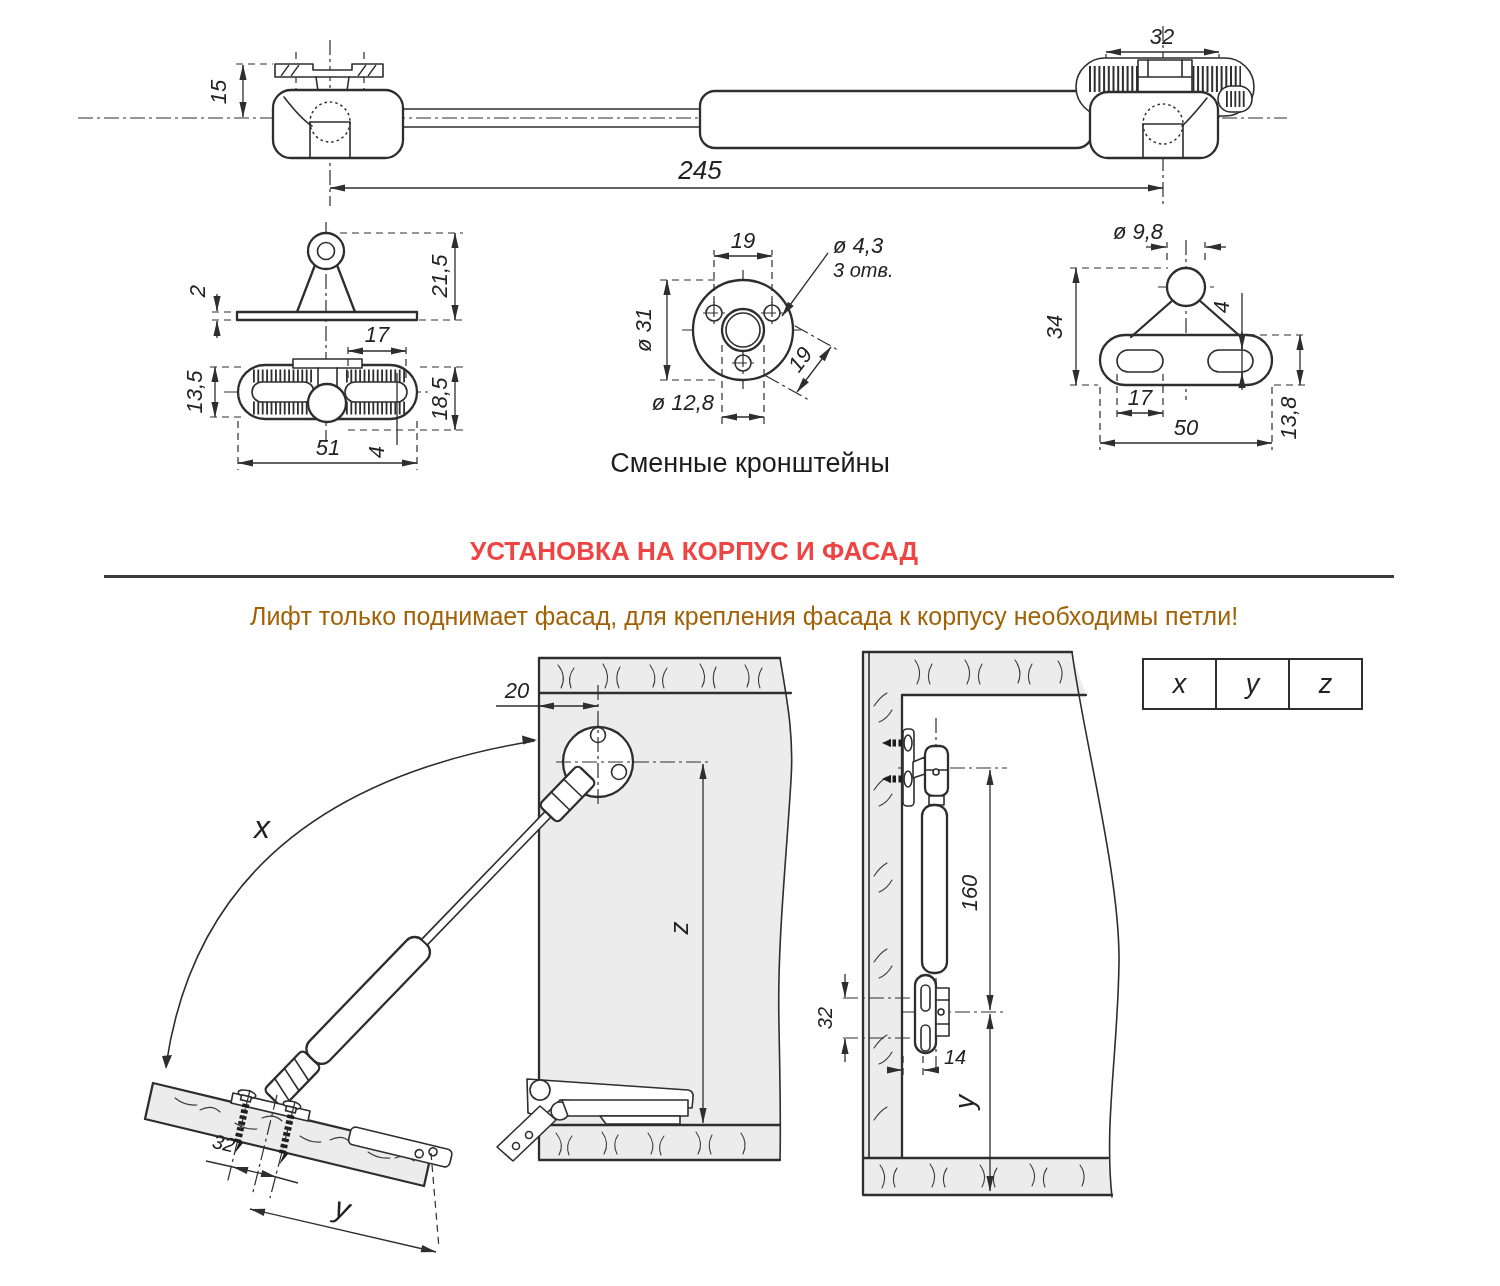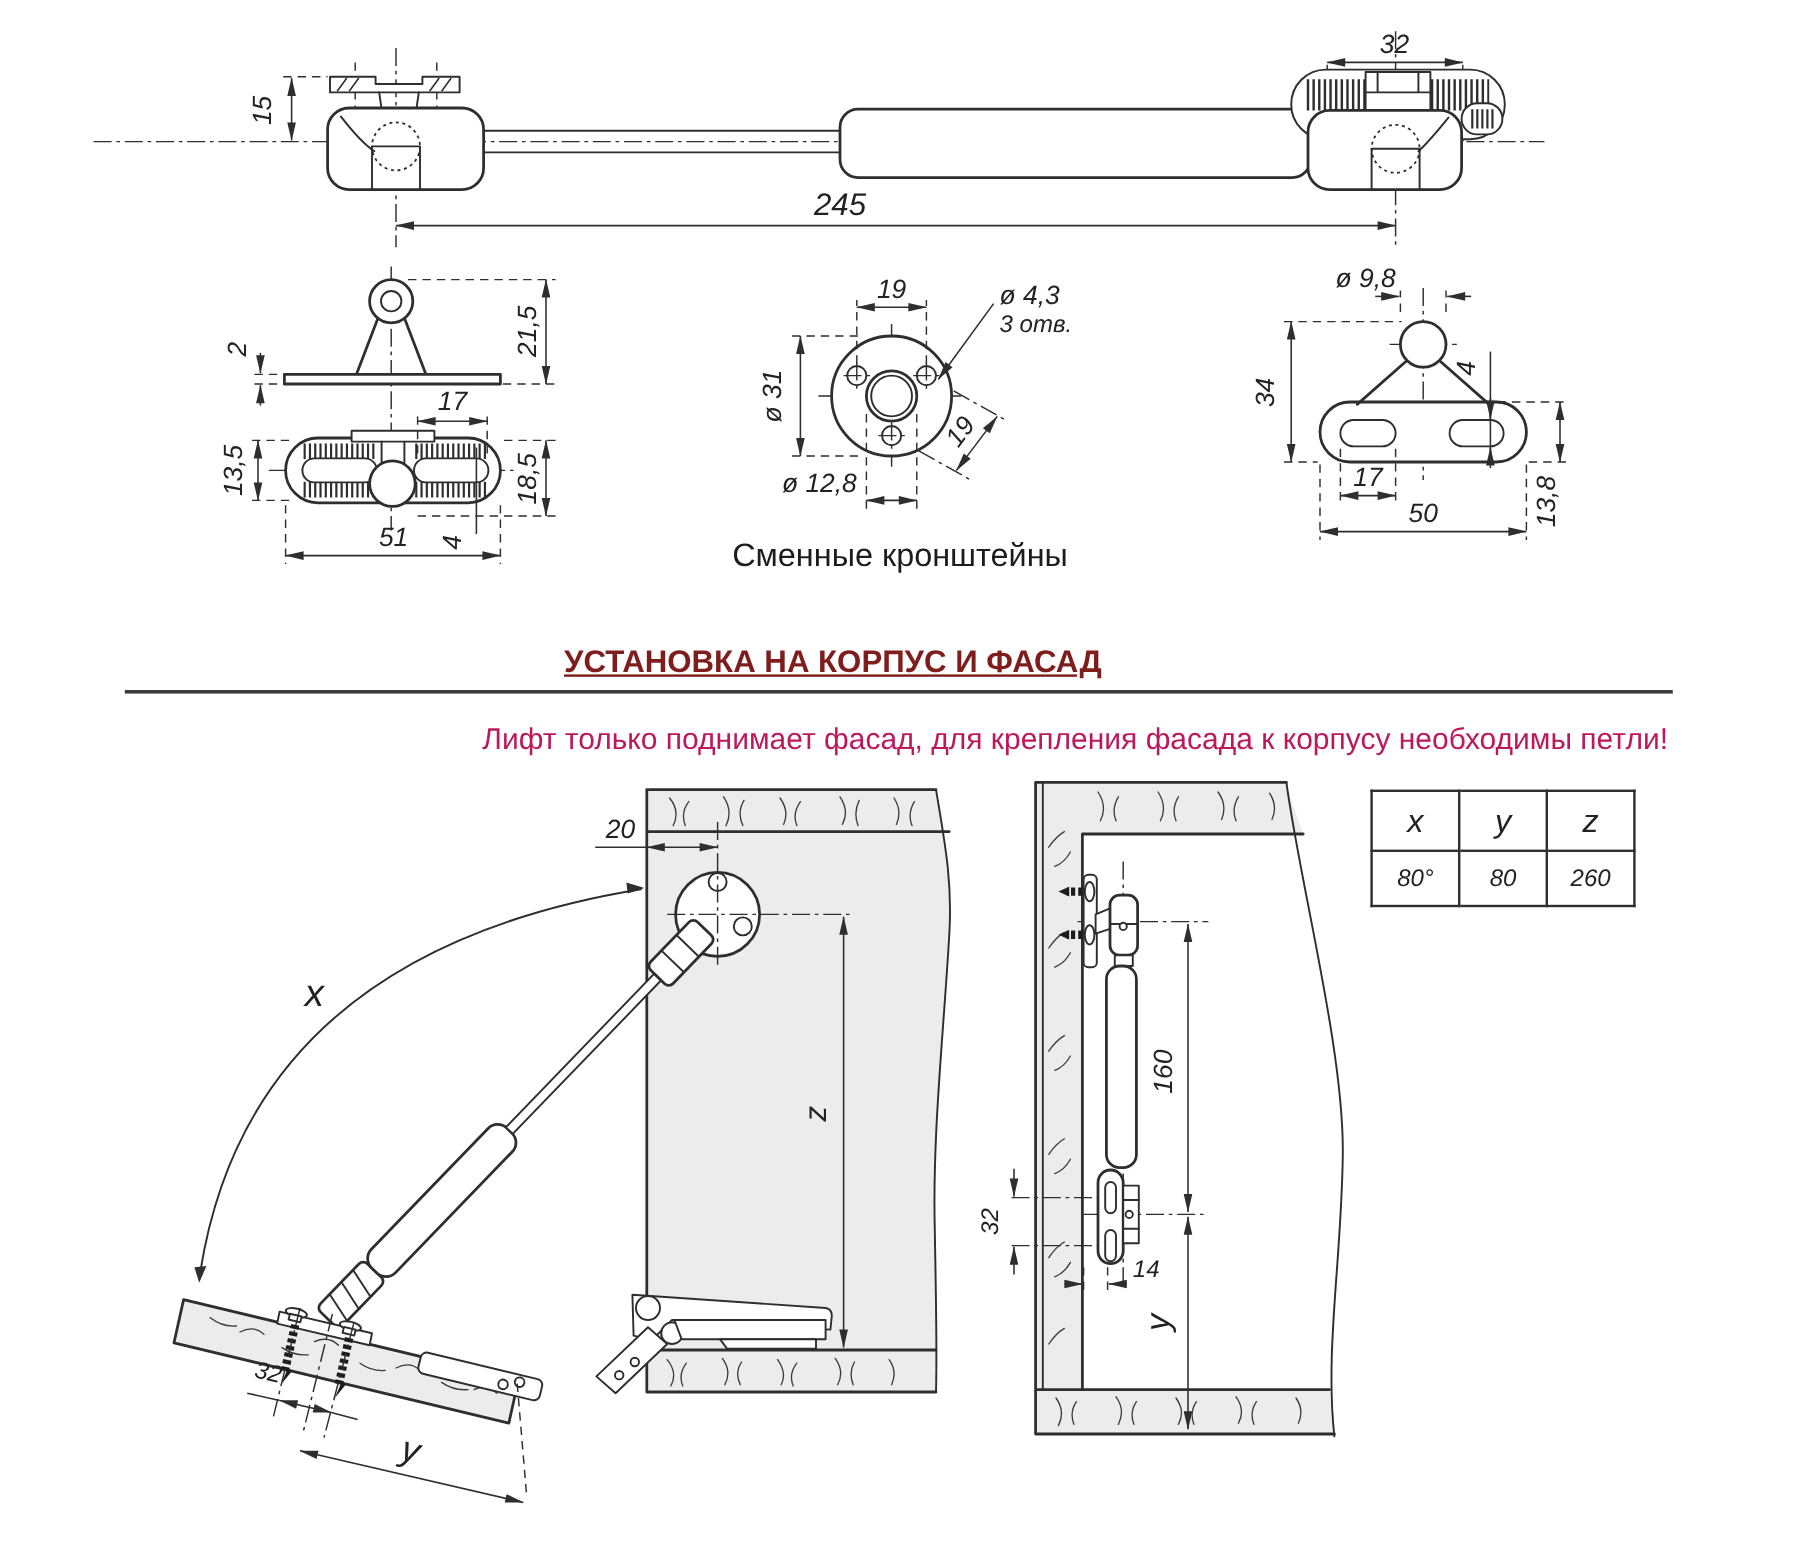--- a/index.html
+++ b/index.html
@@ -15,24 +15,24 @@
   .ext{fill:none;stroke:#2e2e2e;stroke-width:1.2;stroke-dasharray:7 5;}
   .cl{fill:none;stroke:#2e2e2e;stroke-width:1.2;stroke-dasharray:15 4 3 4;}
   .dot{fill:none;stroke:#2e2e2e;stroke-width:1.5;stroke-dasharray:2.5 3;}
   text{fill:#222;}
   .dimtxt{font:italic 22px "Liberation Sans",sans-serif;}
   .dimtxt-s{font:italic 20px "Liberation Sans",sans-serif;}
   .biglbl{font:italic 30px "Liberation Sans",sans-serif;}
   .midlbl{font:italic 26px "Liberation Sans",sans-serif;}
   .captiontxt{font:27px "Liberation Sans",sans-serif;fill:#1c1c1c;}
   #section-title{position:absolute;top:536px;left:0;width:1388px;text-align:center;
-     font:bold 26px "Liberation Sans",sans-serif;color:#7f1d1d;text-decoration:underline;}
+     font:bold 26px "Liberation Sans",sans-serif;color:#ef4444;}
   #rule{position:absolute;top:575px;left:104px;width:1290px;height:3px;background:#3c3c3c;}
-  #note{position:absolute;top:602px;left:250px;width:1140px;text-align:right;
-     font:25px "Liberation Sans",sans-serif;color:#be185d;}
+  #note{position:absolute;top:602px;left:250px;width:1140px;text-align:left;
+     font:25px "Liberation Sans",sans-serif;color:#a16207;}
   table.xyz{position:absolute;left:1142px;top:658px;border-collapse:collapse;background:#fff;}
   table.xyz th,table.xyz td{border:2.4px solid #2f2f2f;width:69px;text-align:center;
      font:italic 20px "Liberation Sans",sans-serif;color:#222;}
   table.xyz th{height:46px;font:italic 27px "Liberation Sans",sans-serif;}
   table.xyz td{height:42px;}
 </style>
 </head>
 <body>
 
 <div id="root">
@@ -359,21 +359,16 @@
     </g>
   </svg>
 
   <table class="xyz">
     <tbody>
         <tr>
       <th>x</th>
       <th>y</th>
       <th>z</th>
     </tr>
-    <tr>
-      <td>80°</td>
-      <td>80</td>
-      <td>260</td>
-    </tr>
   </tbody>
     </table>
 
 </div>
 
 </body></html>

